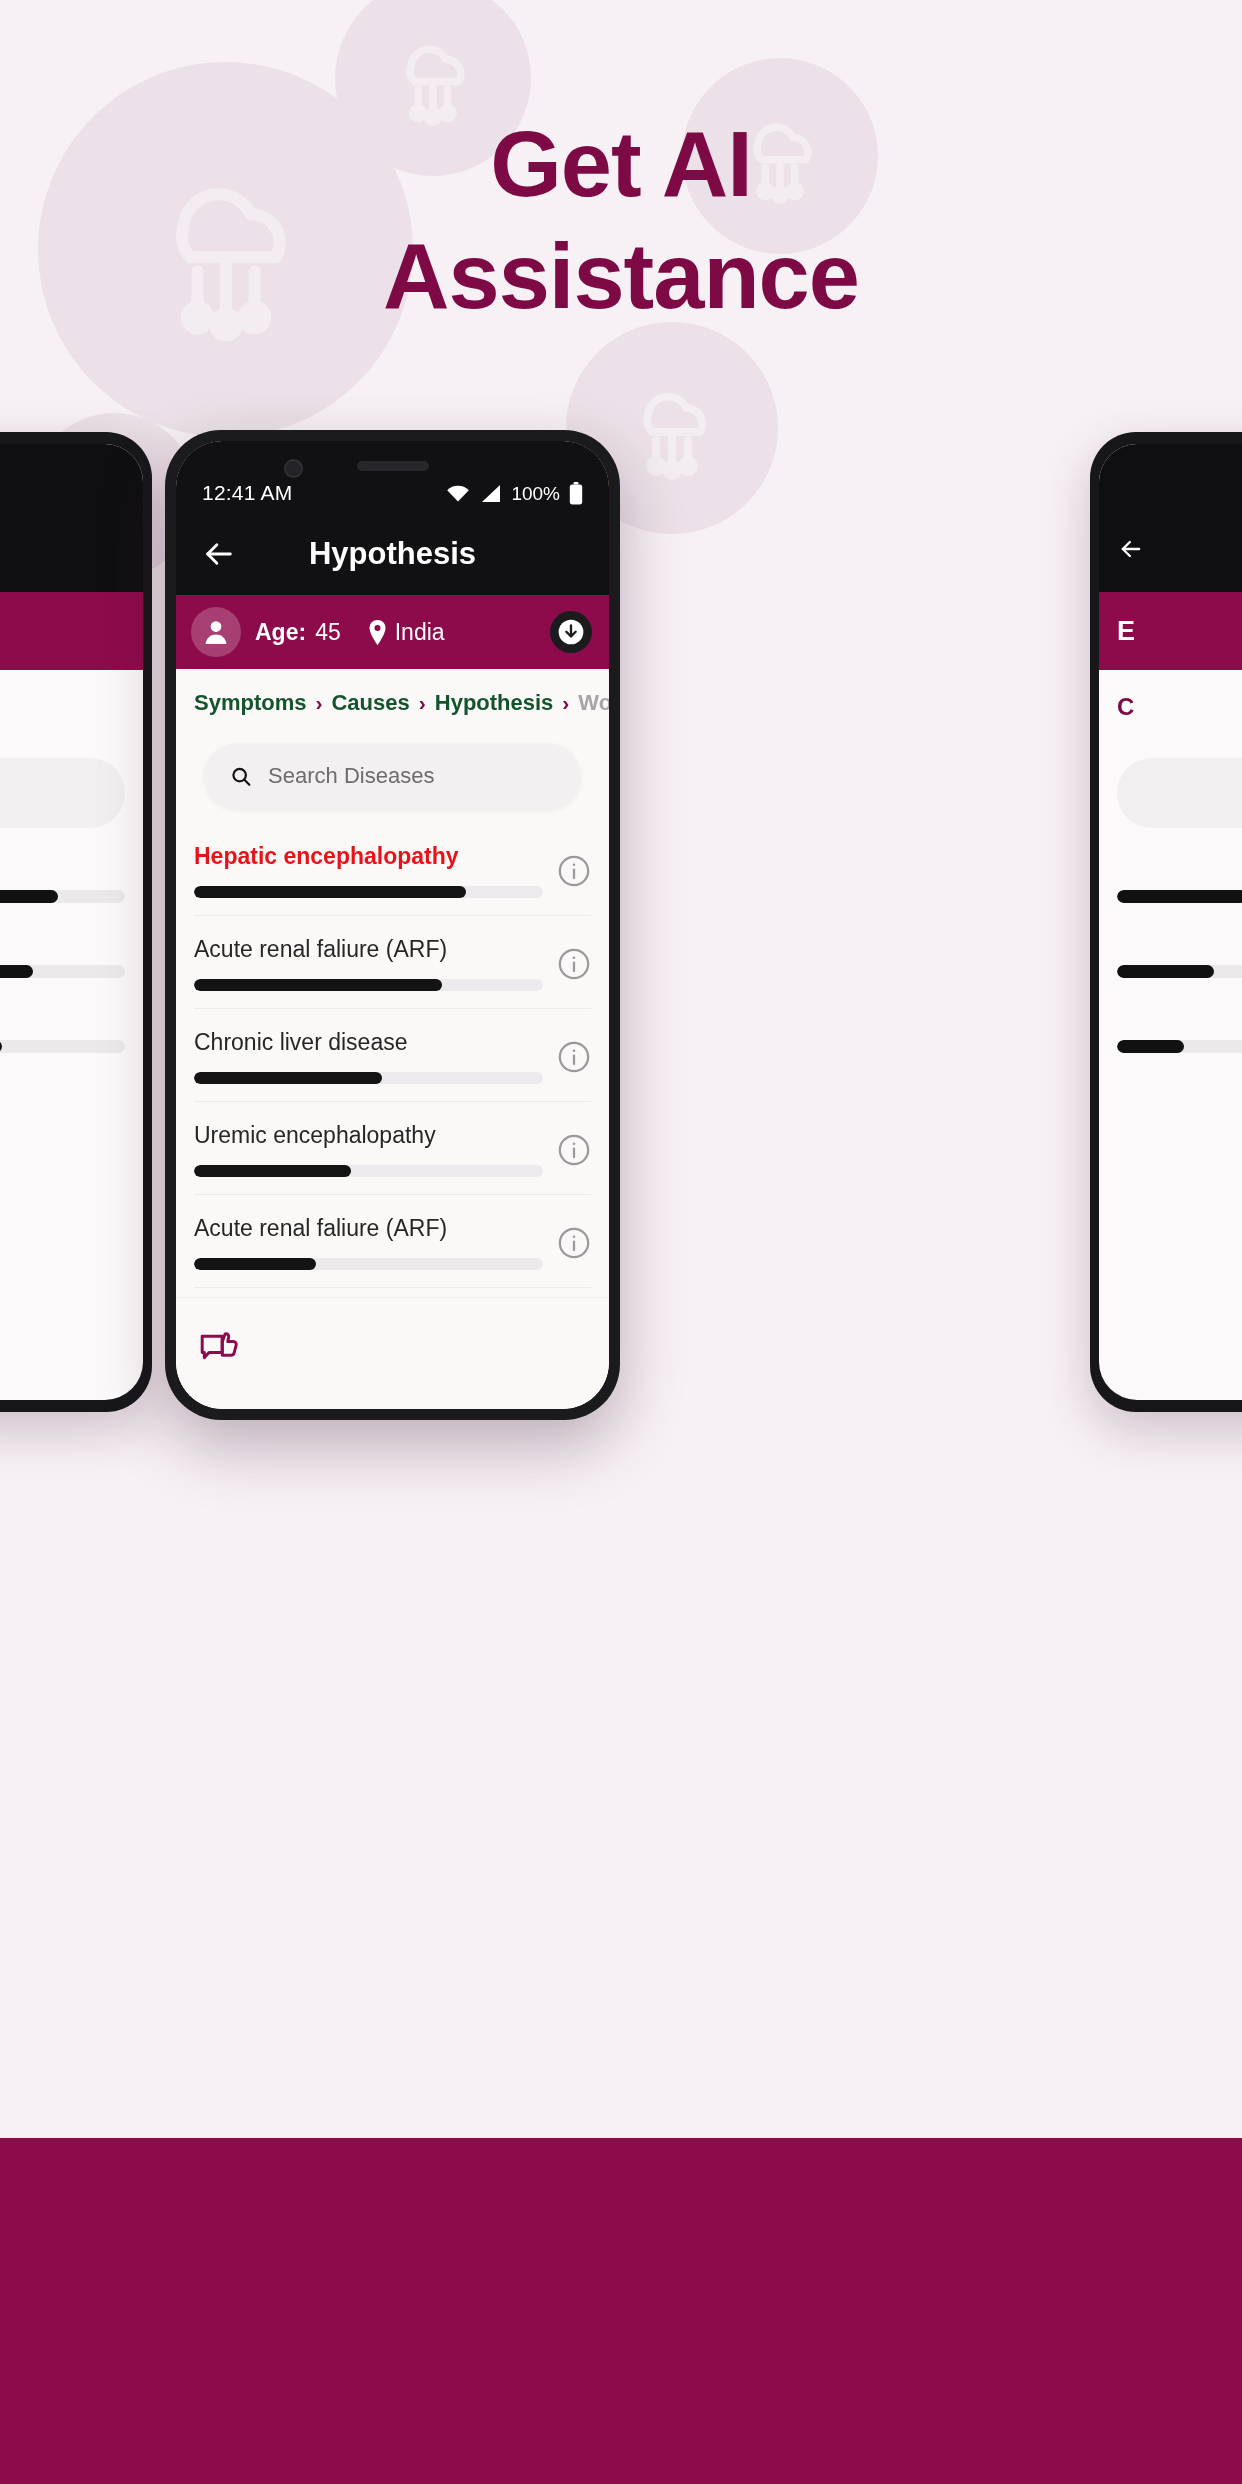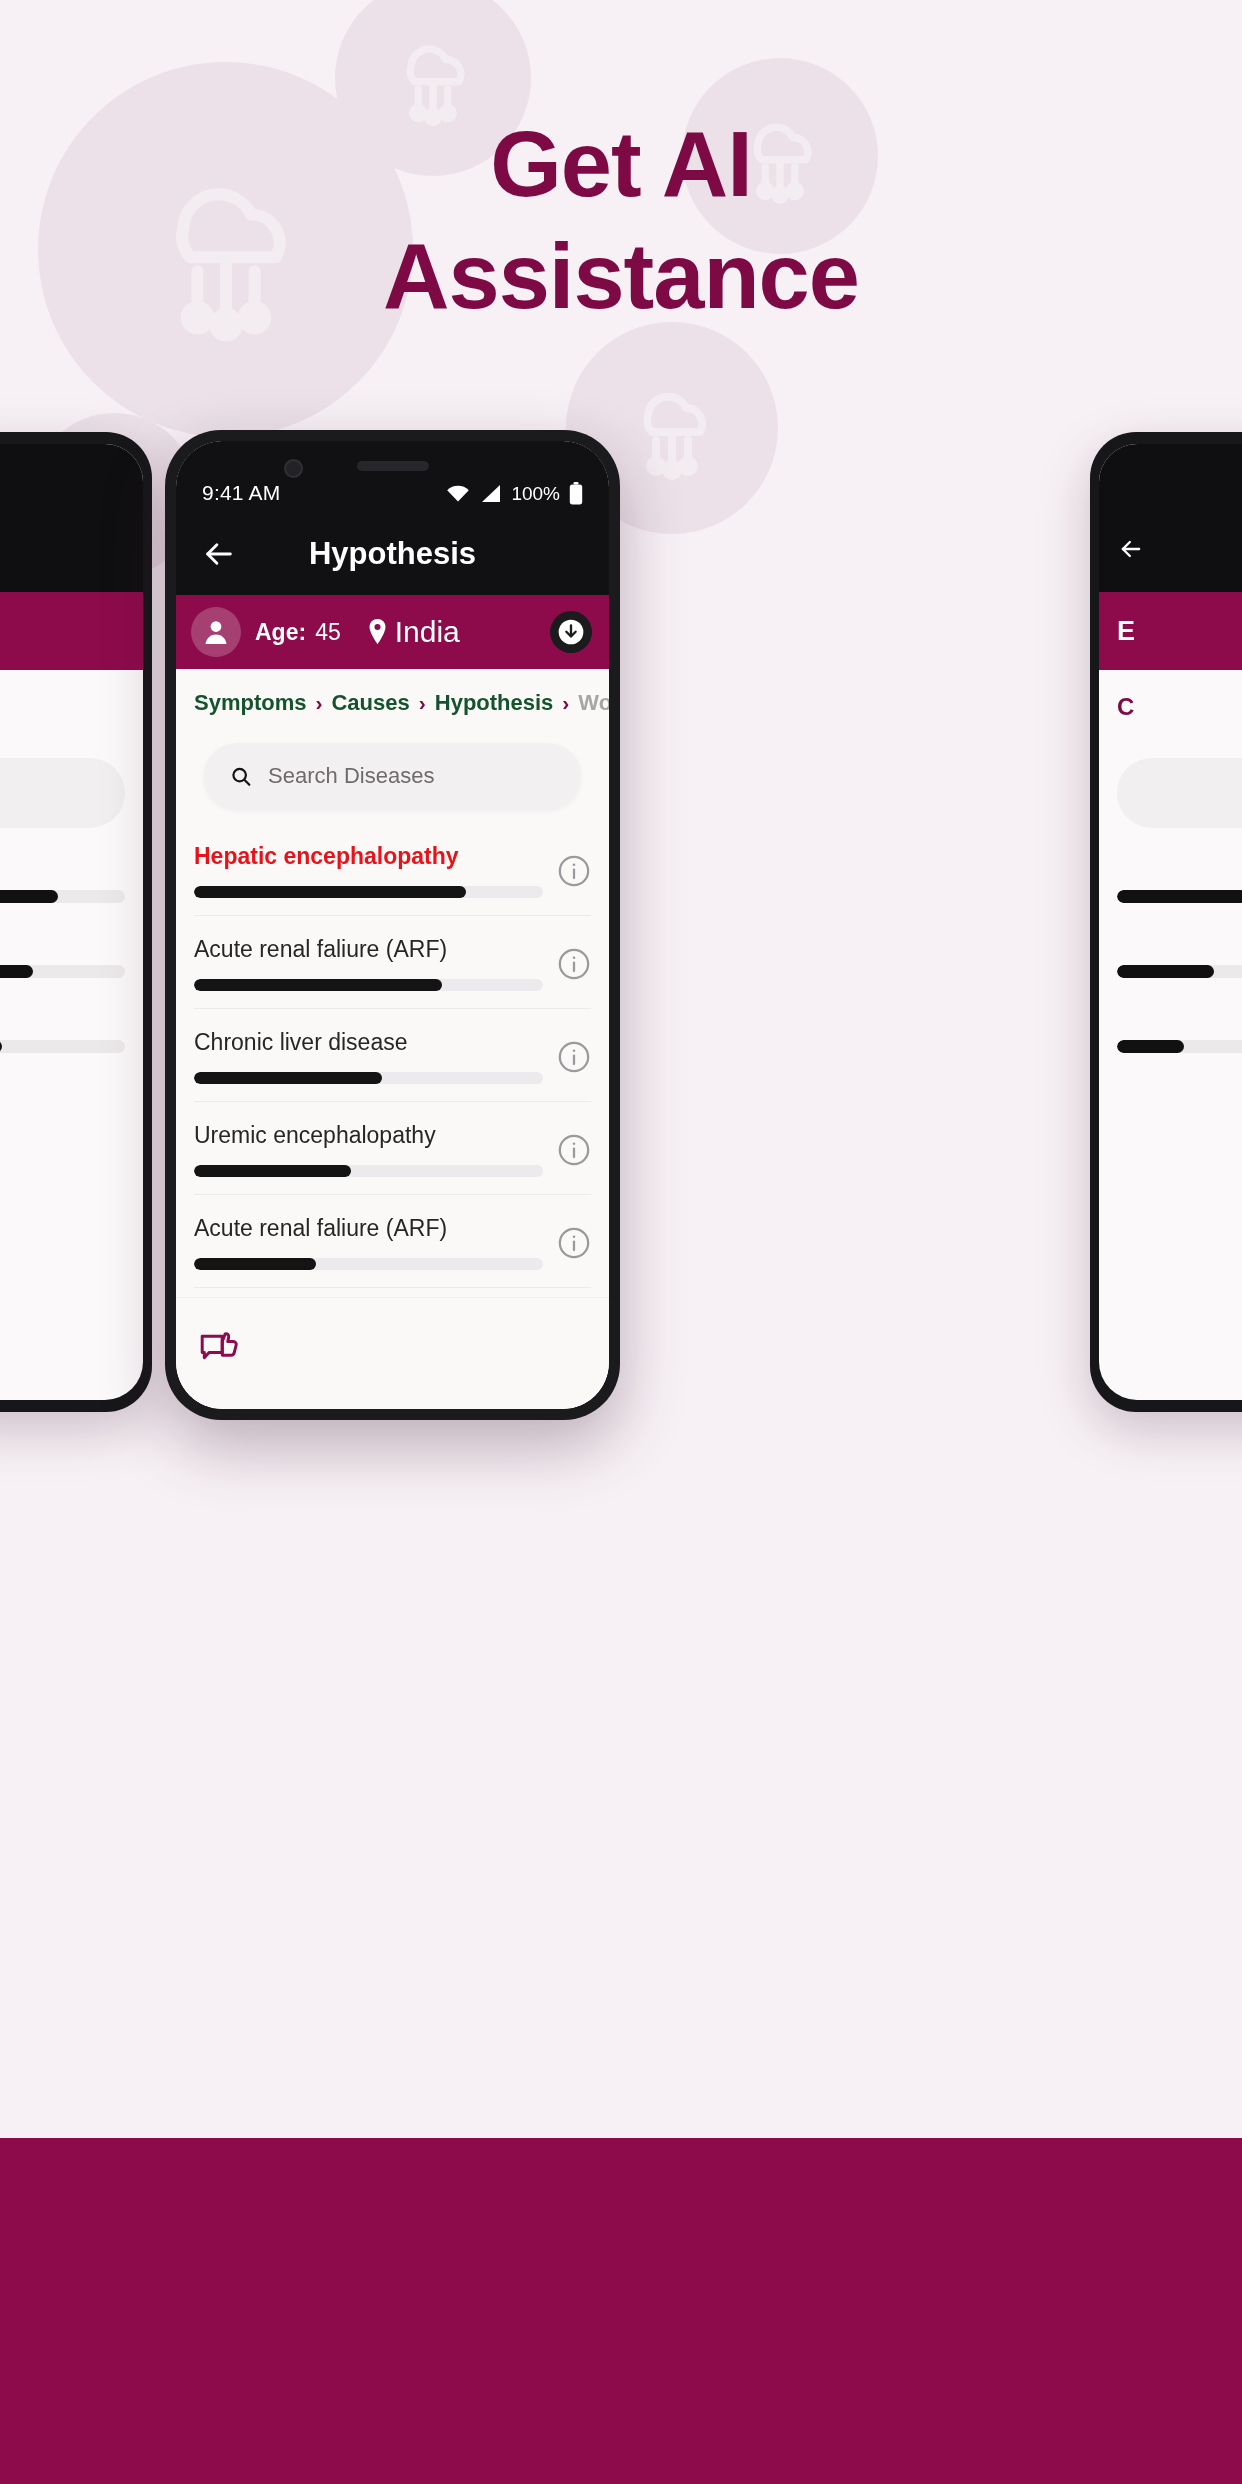--- a/index.html
+++ b/index.html
@@ -208,21 +208,21 @@
   }
   .avatar {
     width: 50px; height: 50px; border-radius: 50%;
     background: rgba(255,255,255,.22);
     display: flex; align-items: center; justify-content: center;
     flex: none;
   }
   .age-wrap { display: flex; align-items: baseline; gap: 9px; font-size: 23px; }
   .age-label { font-weight: 700; }
   .age-value { font-weight: 400; }
-  .loc-wrap { display: flex; align-items: center; gap: 7px; font-size: 30px; margin-left: 12px; }
+  .loc-wrap { display: flex; align-items: flex-end; gap: 7px; font-size: 23px; margin-left: 12px; }
   .dl-btn {
     margin-left: auto;
     width: 42px; height: 42px; border-radius: 50%;
     background: #1b1b1e;
     display: flex; align-items: center; justify-content: center;
     cursor: pointer;
     flex: none;
   }
 
   
@@ -454,21 +454,21 @@
 
   <div class="bg-lower"></div>
 
   <div id="phone-center">
     <div class="bezel">
       <div class="screen">
 
         <div class="status-bar">
           <div class="notch-cam"></div>
           <div class="notch-speaker"></div>
-          <div class="status-time">9:41 AM</div>
+          <div class="status-time">12:41 AM</div>
           <div class="status-right">
             <svg width="24" height="19" viewBox="0 0 24 19">
               <path d="M12 17.5 1.2 6.3A15.3 15.3 0 0 1 22.8 6.3z" fill="#fff"></path>
             </svg>
             <svg width="23" height="19" viewBox="0 0 23 19">
               <path d="M21 1v17H3z" fill="#fff"></path>
             </svg>
             <span>100%</span>
             <svg width="14" height="23" viewBox="0 0 14 23">
               <rect x="4.5" y="0" width="5" height="2.4" rx="1" fill="#fff"></rect>

